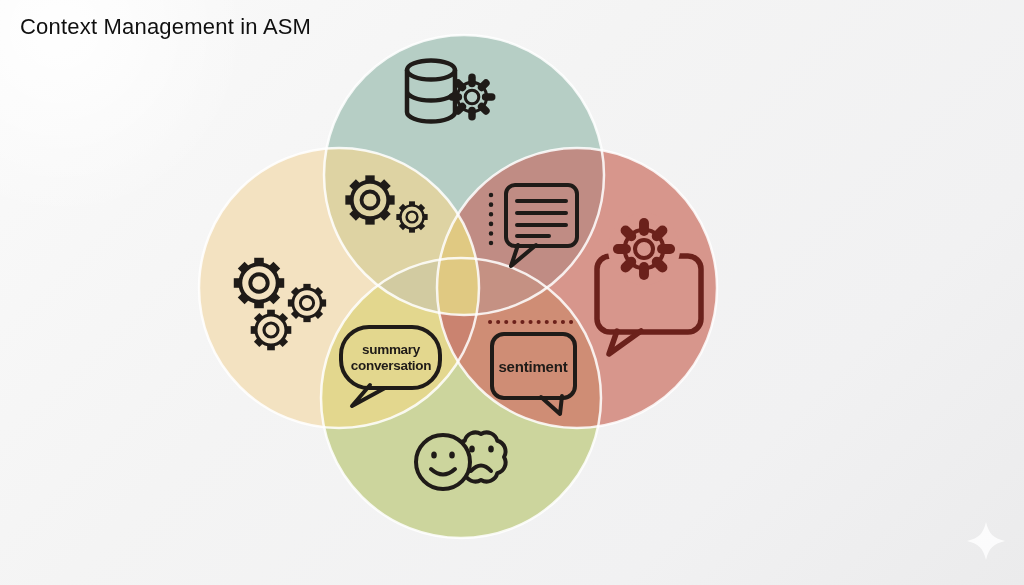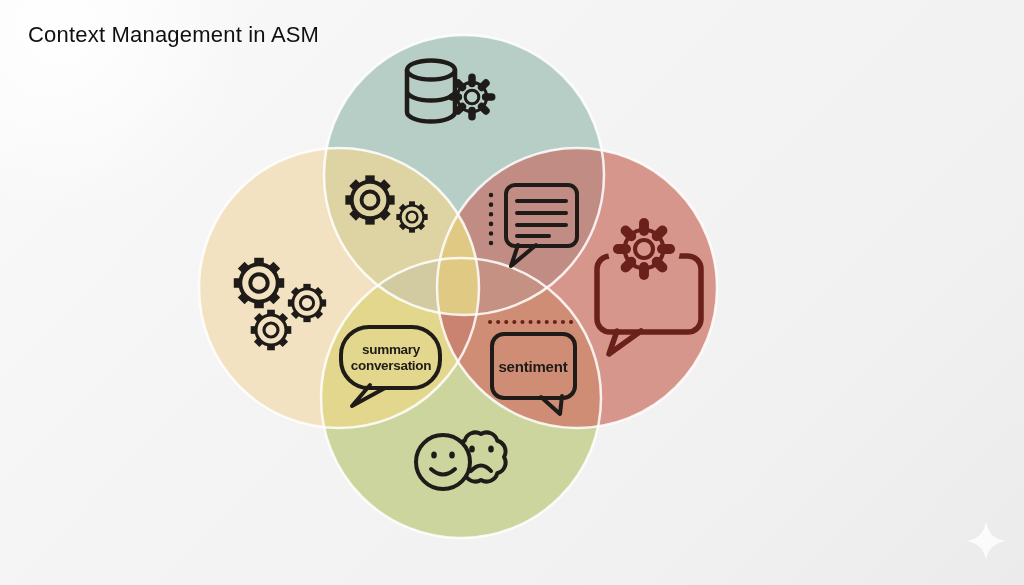--- a/index.html
+++ b/index.html
@@ -4,21 +4,21 @@
 <style>
   html,body{margin:0;padding:0;}
   body{
     width:1024px;height:585px;overflow:hidden;position:relative;
     font-family:"Liberation Sans", sans-serif;
     background:
       radial-gradient(circle at 60px 30px, rgba(255,255,255,0.95), rgba(255,255,255,0) 190px),
       linear-gradient(135deg,#fafafa 0%,#f4f4f4 40%,#f1f1f2 75%,#ebebec 100%);
   }
   .title{
-    position:absolute;left:16px;top:10px;margin:12px;
+    position:absolute;left:16px;top:10px;margin:4px;
     font-size:22px;font-weight:400;color:#101010;letter-spacing:.2px;
   }
   svg.diagram{position:absolute;left:0;top:0;}
   .bubble-label{font-family:"Liberation Sans", sans-serif;font-weight:bold;}
   .lbl-sm{font-size:13.5px;letter-spacing:-0.3px;}
   .lbl-md{font-size:15px;letter-spacing:-0.2px;}
 </style>
 </head>
 <body>
 

